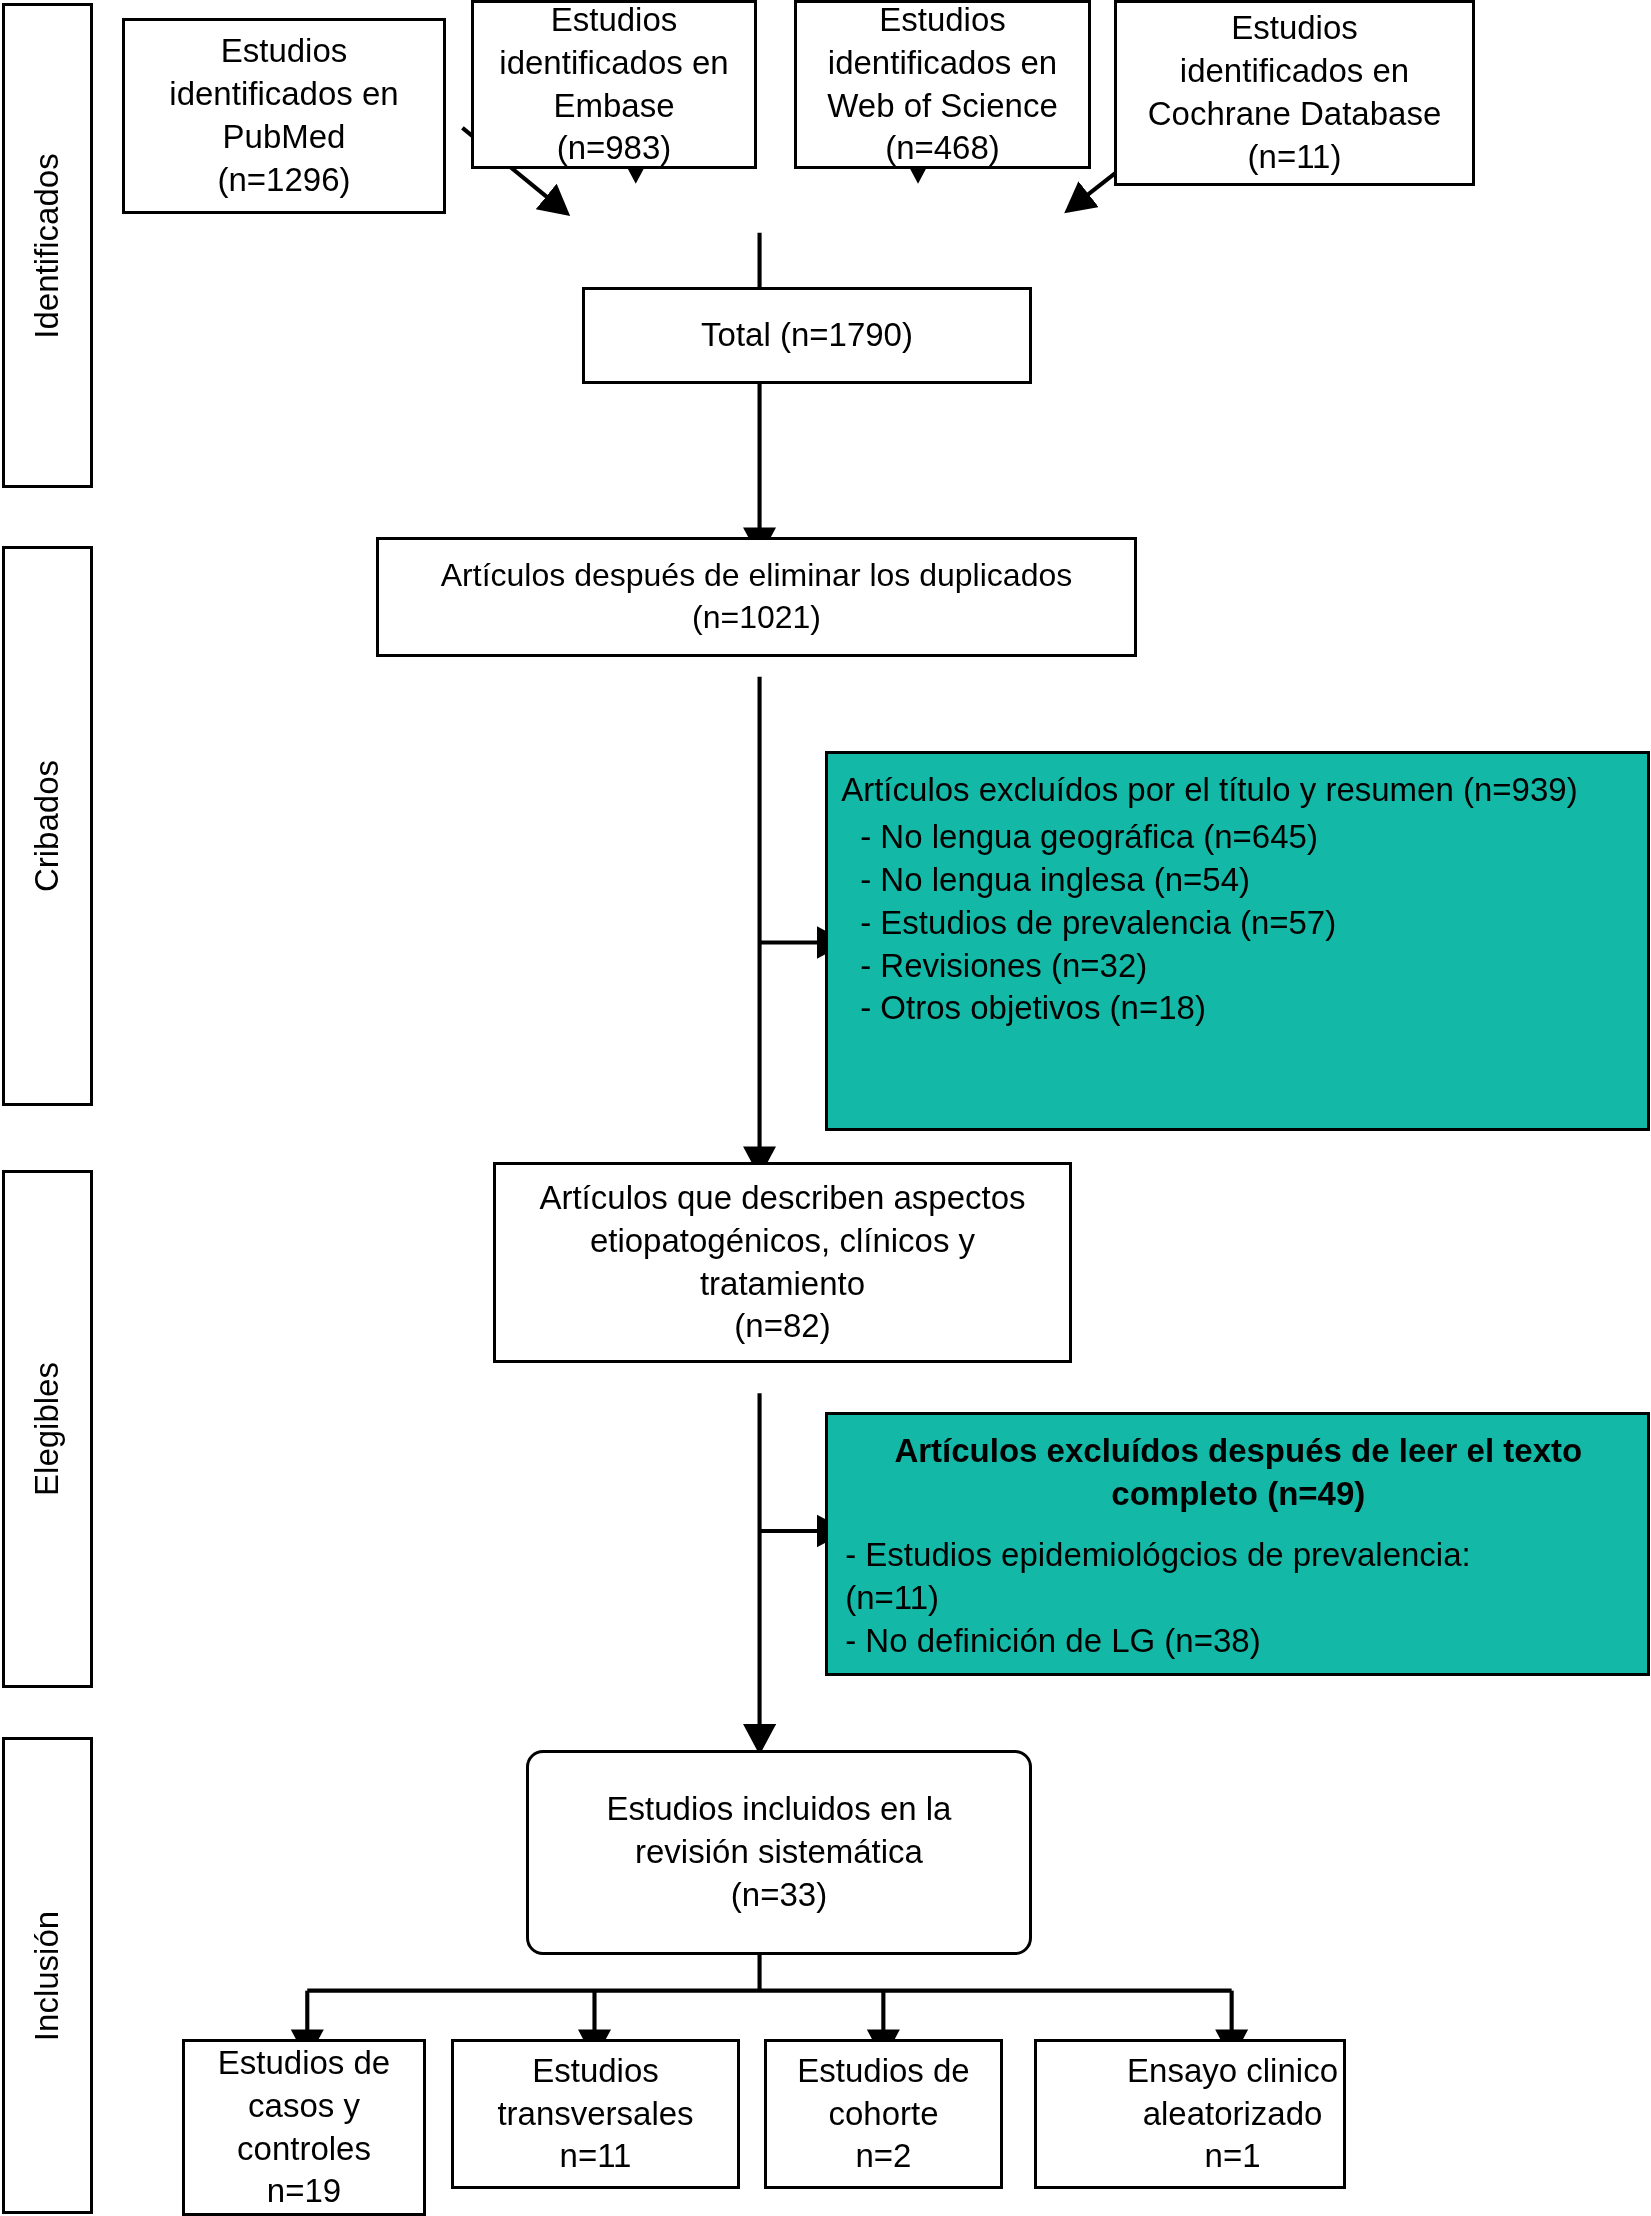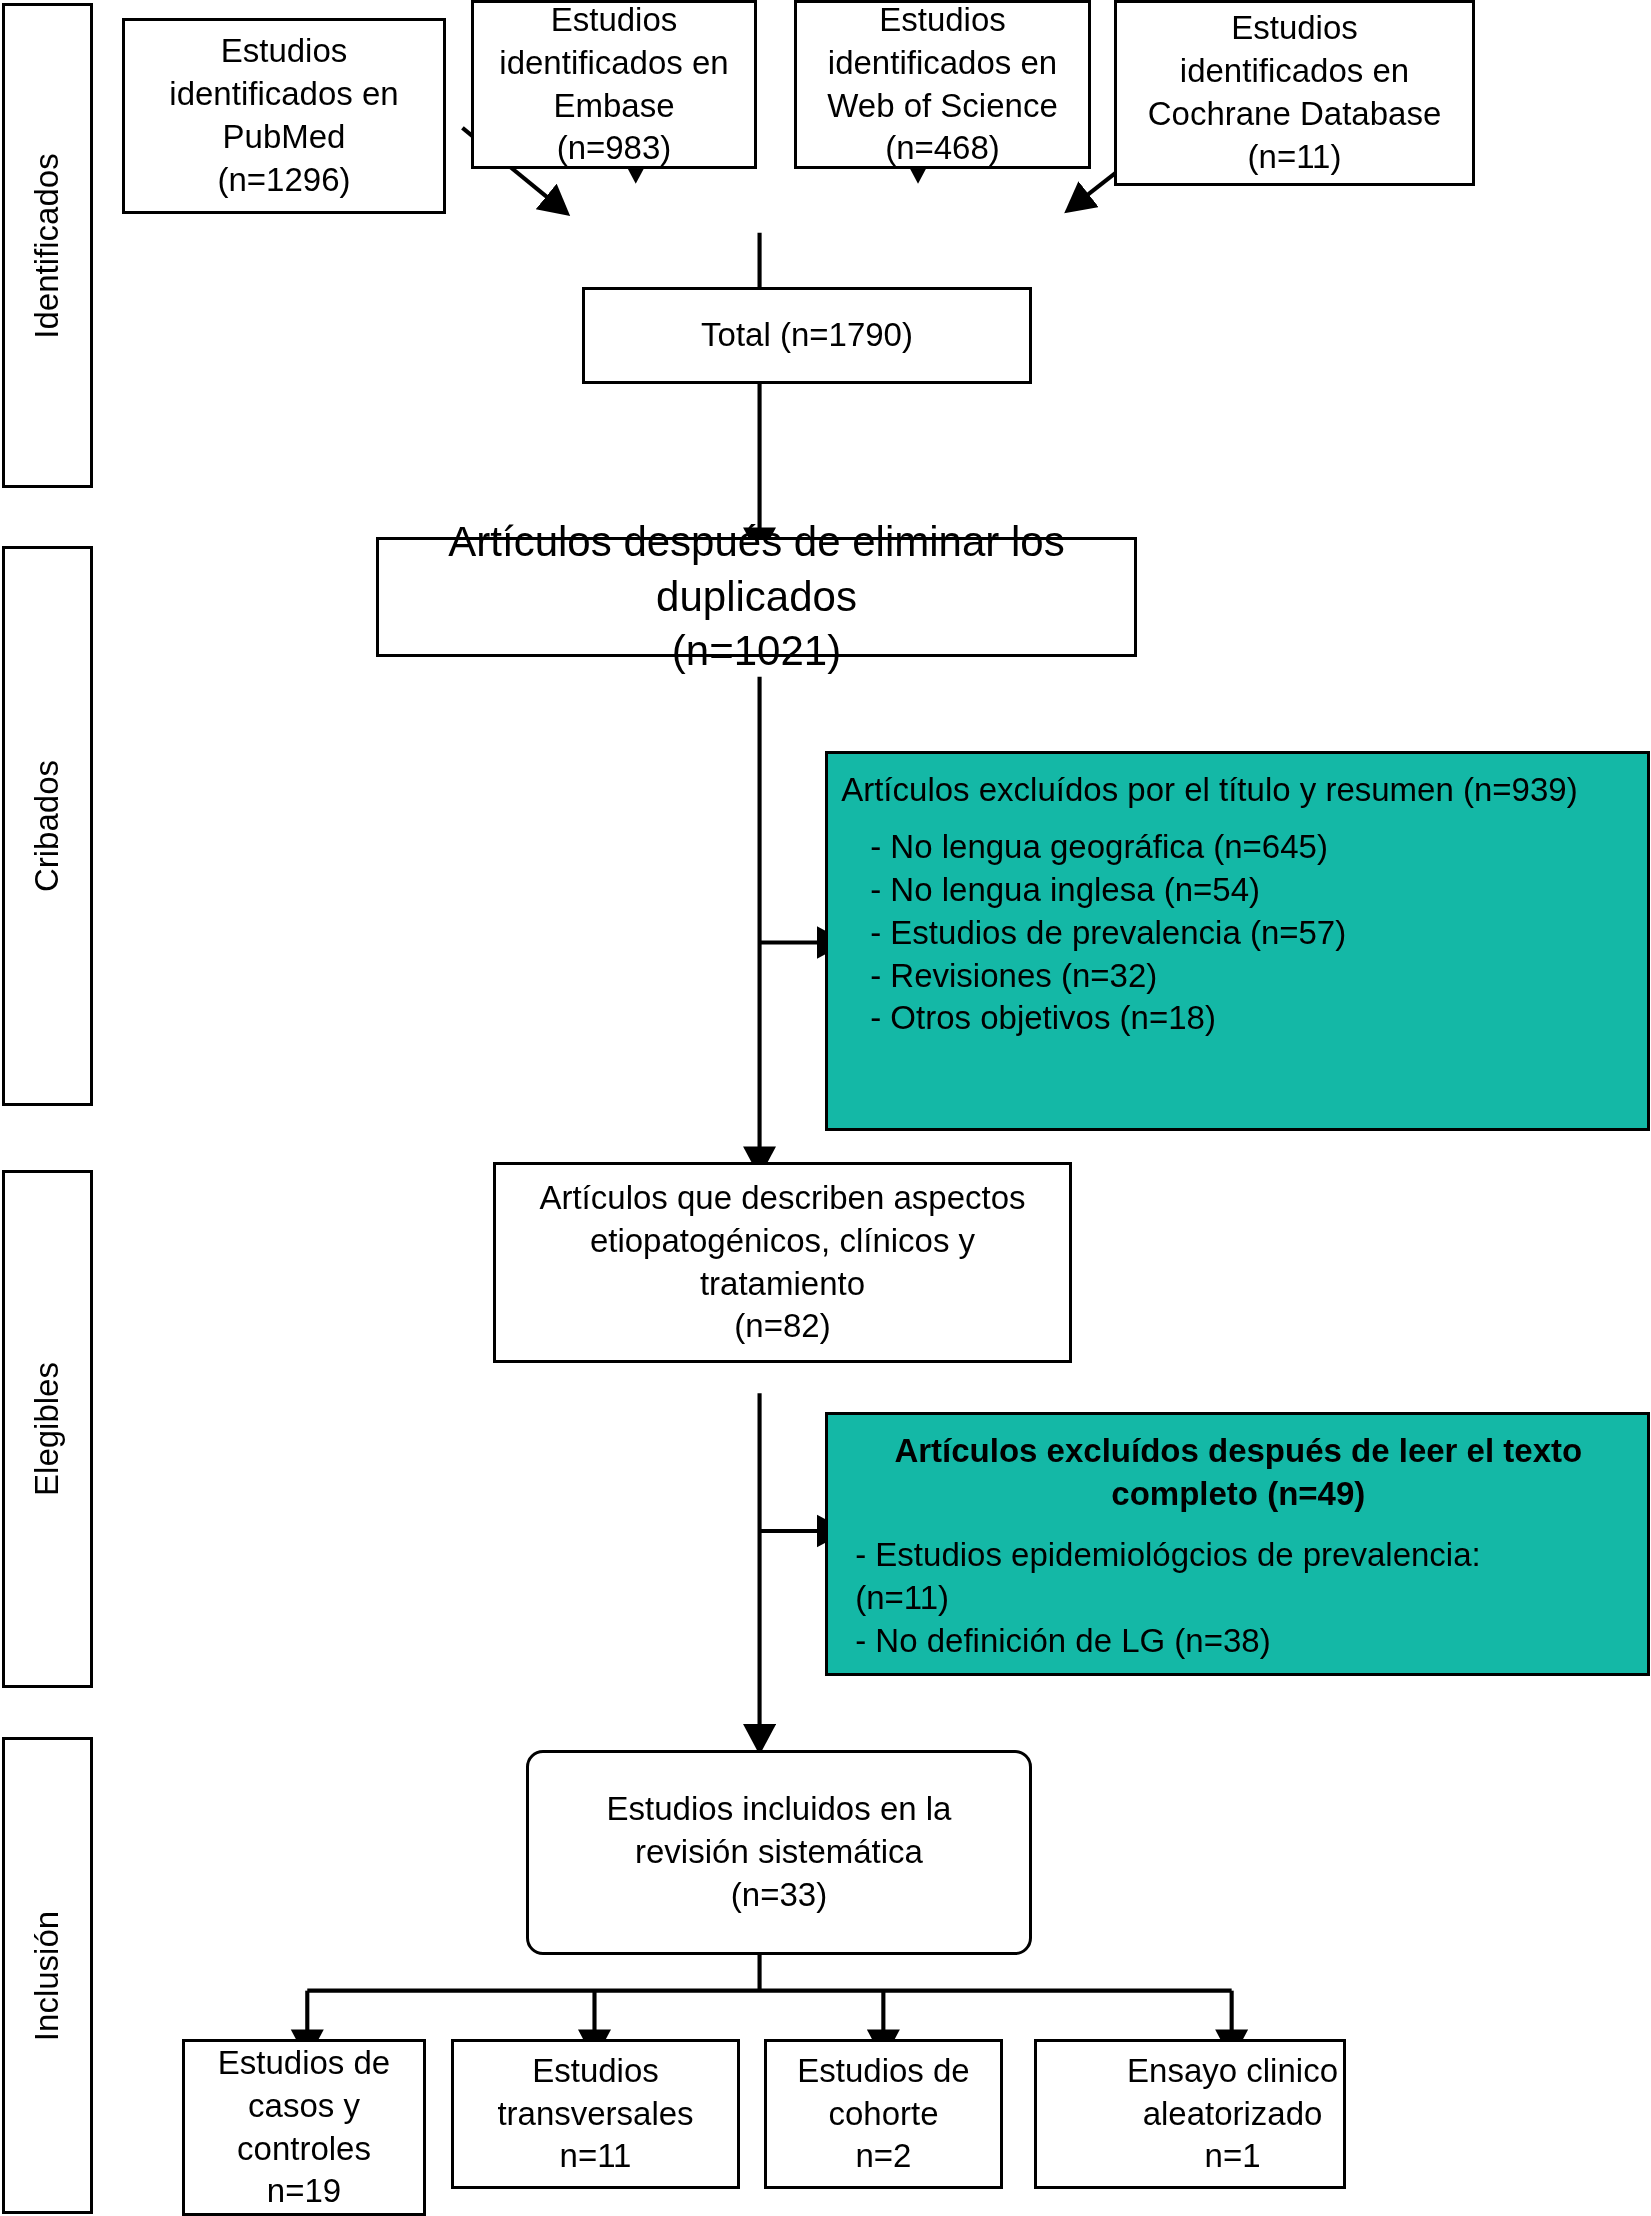--- a/index.html
+++ b/index.html
@@ -11,21 +11,21 @@
        line-height:1.30;}
   .box .txt{padding:0 5px;white-space:pre-line;}
   .sidelabel{position:absolute;border:3.3px solid #000;background:#fff;box-sizing:border-box;}
   .sidelabel .vtxt{position:absolute;left:50%;top:50%;
        transform:translate(-50%,-50%) rotate(-90deg);
        white-space:nowrap;font-size:33px;}
   .listbox{position:absolute;border:3.3px solid #000;background:#14b8a6;box-sizing:border-box;
        padding:15px 11.6px 15px 13.2px;line-height:1.30;}
   .listbox .hdr{display:block;text-align:left;}
   .listbox .hdr.ctr{text-align:center;font-weight:bold;}
-  .listbox ul{list-style:none;margin:14px;padding:0;}
+  .listbox ul{list-style:none;margin:4px;padding:0;}
   .listbox li{text-align:left;white-space:pre-line;}
   svg#wires{position:absolute;left:0;top:0;width:1652px;height:2216px;pointer-events:none;}
 </style>
 </head>
 <body>
 
 <div id="canvas">
 
   <svg id="wires" viewBox="0 0 2001 2685" xmlns="http://www.w3.org/2000/svg">
     <defs>
@@ -95,21 +95,21 @@
     <span class="txt">Estudios
 identificados en
 Cochrane Database
 (n=11)</span>
   </div>
 
   <div class="box" style="left:582px;top:287px;width:450px;height:97px;font-size:33px;">
     <span class="txt">Total (n=1790)</span>
   </div>
 
-  <div class="box" style="left:376px;top:537px;width:761px;height:120px;font-size:42px;text-align:center;">
+  <div class="box" style="left:376px;top:537px;width:761px;height:120px;font-size:32px;text-align:center;">
     <span class="txt">Artículos después de eliminar los duplicados
 (n=1021)</span>
   </div>
 
   <div class="listbox" style="left:825px;top:751px;width:825px;height:380px;font-size:33px;">
     <span class="hdr">Artículos excluídos por el título y resumen (n=939)</span>
     <ul>
       <li style="padding-left:15px">- No lengua geográfica (n=645)</li>
       <li style="padding-left:15px">- No lengua inglesa (n=54)</li>
       <li style="padding-left:15px">- Estudios de prevalencia (n=57)</li>

